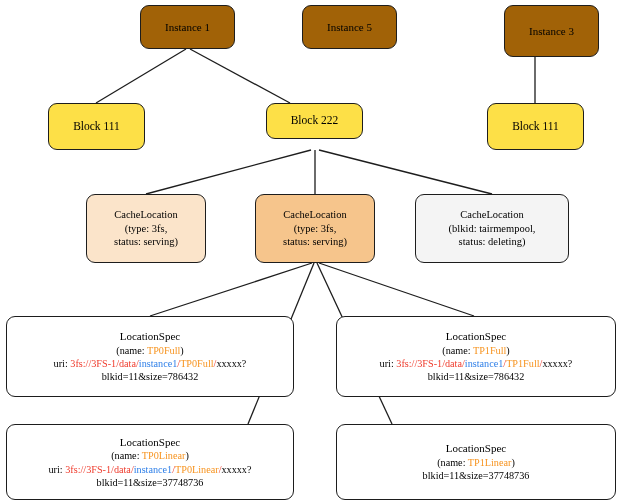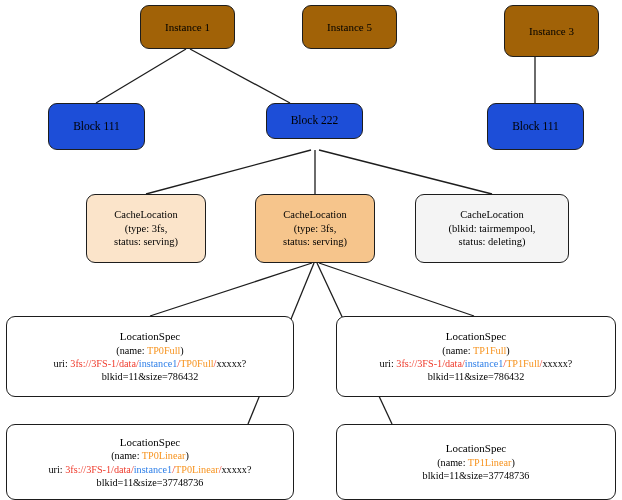--- a/index.html
+++ b/index.html
@@ -4,21 +4,21 @@
 <style>
   html,body{margin:0;padding:0;background:#ffffff;}
   body{width:622px;height:500px;overflow:hidden;
        font-family:"Liberation Serif","DejaVu Serif",serif;}
   #stage{position:relative;width:622px;height:500px;}
   svg.edges{position:absolute;left:0;top:0;width:622px;height:500px;}
   .node{position:absolute;box-sizing:border-box;border:1.4px solid #1d1d1d;
         border-radius:9px;display:flex;flex-direction:column;align-items:center;
         justify-content:center;text-align:center;color:#000;line-height:1.32;}
   .node.instance{background:#a16207;font-size:11px;}
-  .node.block{background:#1d4ed8;font-size:11.5px;text-align:right;}
+  .node.block{background:#fde047;font-size:11.5px;text-align:right;}
   .node.cache{font-size:10.5px;padding:4px 6px;}
   .node.cache.writing{background:#fbe4ca;}
   .node.cache.serving{background:#f6c58c;}
   .node.cache.deleting{background:#f4f4f4;}
   .node.spec{background:#ffffff;font-size:10.2px;padding:13px 7px;justify-content:center;}
   .spec .ln{white-space:nowrap;}
   .spec .title{font-size:11px;}
   .nm{color:#f79420;}
   .u-red{color:#ef3b2c;}
   .u-blue{color:#2e7fe8;}

